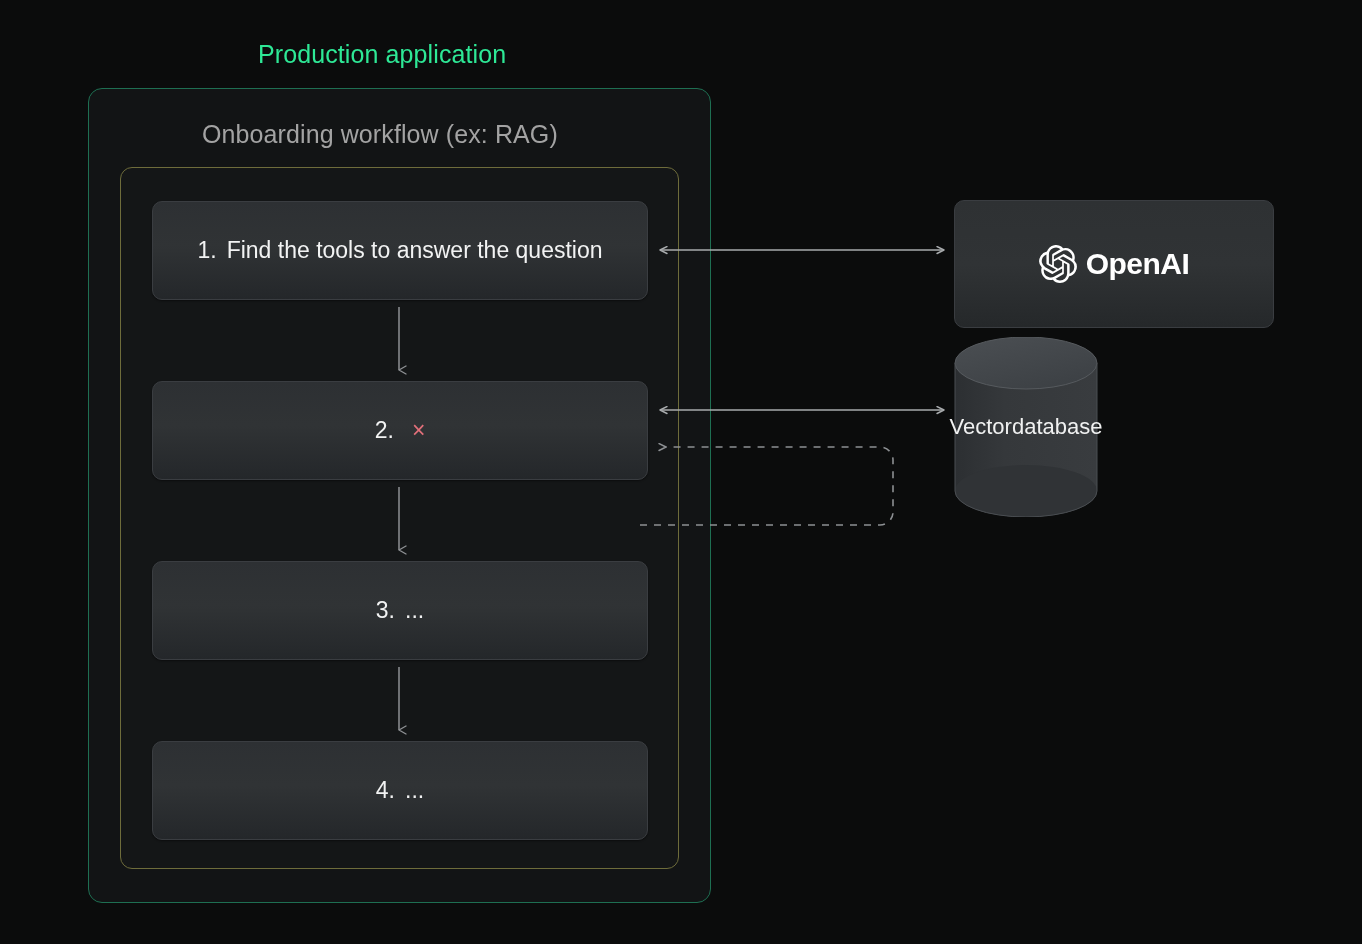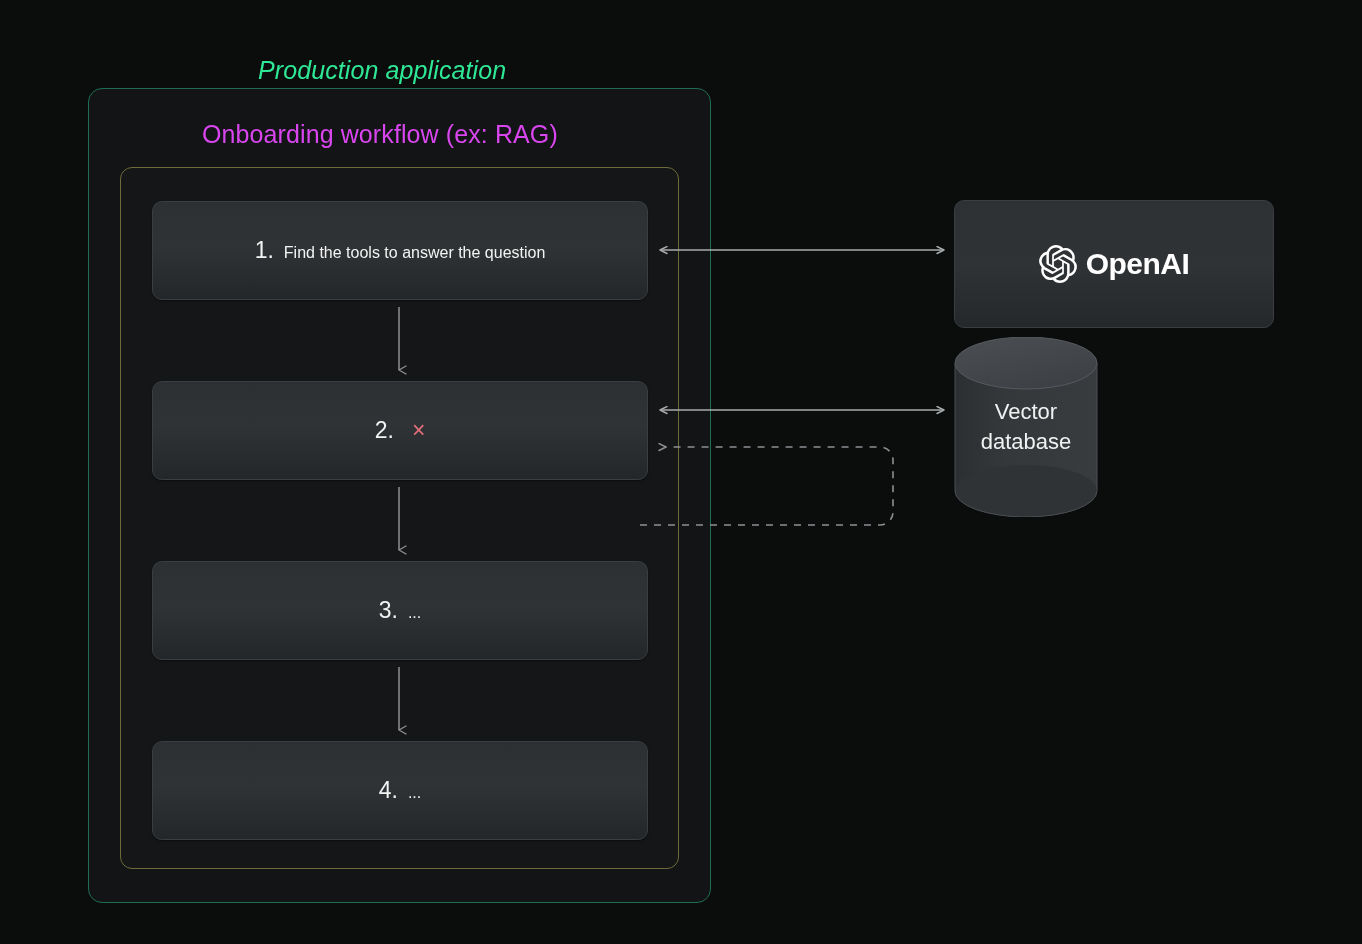--- a/index.html
+++ b/index.html
@@ -16,46 +16,45 @@
     width: 1362px;
     height: 944px;
     background: #0b0c0c;
     overflow: hidden;
   }
 
   
   .prod-title {
     position: absolute;
     left: 258px;
-    top: 56px;
+    top: 40px;
     font-size: 25px;
     color: #2ee896;
     letter-spacing: 0.1px;
     white-space: nowrap;
-    font-style: italic;
   }
   .prod-box {
     position: absolute;
     left: 88px;
     top: 88px;
     width: 623px;
     height: 815px;
     border: 1.5px solid #1e6f52;
     border-radius: 14px;
     background: #121415;
     box-sizing: border-box;
   }
 
   
   .wf-title {
     position: absolute;
     left: 202px;
     top: 120px;
     font-size: 25px;
-    color: #d946ef;
+    color: #a3a3a3;
     letter-spacing: 0.1px;
     white-space: nowrap;
   }
   .wf-box {
     position: absolute;
     left: 120px;
     top: 167px;
     width: 559px;
     height: 702px;
     border: 1.3px solid #6e6c3b;
@@ -76,21 +75,21 @@
     box-sizing: border-box;
     display: flex;
     align-items: center;
     justify-content: center;
     color: #f2f3f3;
     font-size: 23px;
     box-shadow: 0 1px 2px rgba(0,0,0,0.45);
   }
   .step-inner { display: flex; align-items: baseline; gap: 10px; }
   .step-num { font-size: 23px; color: #f2f3f3; }
-  .step-text { font-size: 16px; color: #f2f3f3; }
+  .step-text { font-size: 23px; color: #f2f3f3; }
   .step1 { top: 201px; }
   .step2 { top: 381px; }
   .step3 { top: 561px; }
   .step4 { top: 741px; }
   .err-x {
     color: #e2707a;
     font-size: 23px;
     margin-left: 8px;
     line-height: 1;
   }
@@ -122,21 +121,21 @@
     position: absolute;
     left: 953px;
     top: 337px;
     width: 146px;
     height: 180px;
   }
   .db-label {
     position: absolute;
     left: 0; top: 0; width: 146px; height: 180px;
     display: flex;
-    flex-direction: column;
+    flex-direction: row;
     align-items: center;
     justify-content: center;
     color: #f0f1f1;
     font-size: 22px;
     line-height: 30px;
     text-align: center;
     pointer-events: none;
   }
 
   

